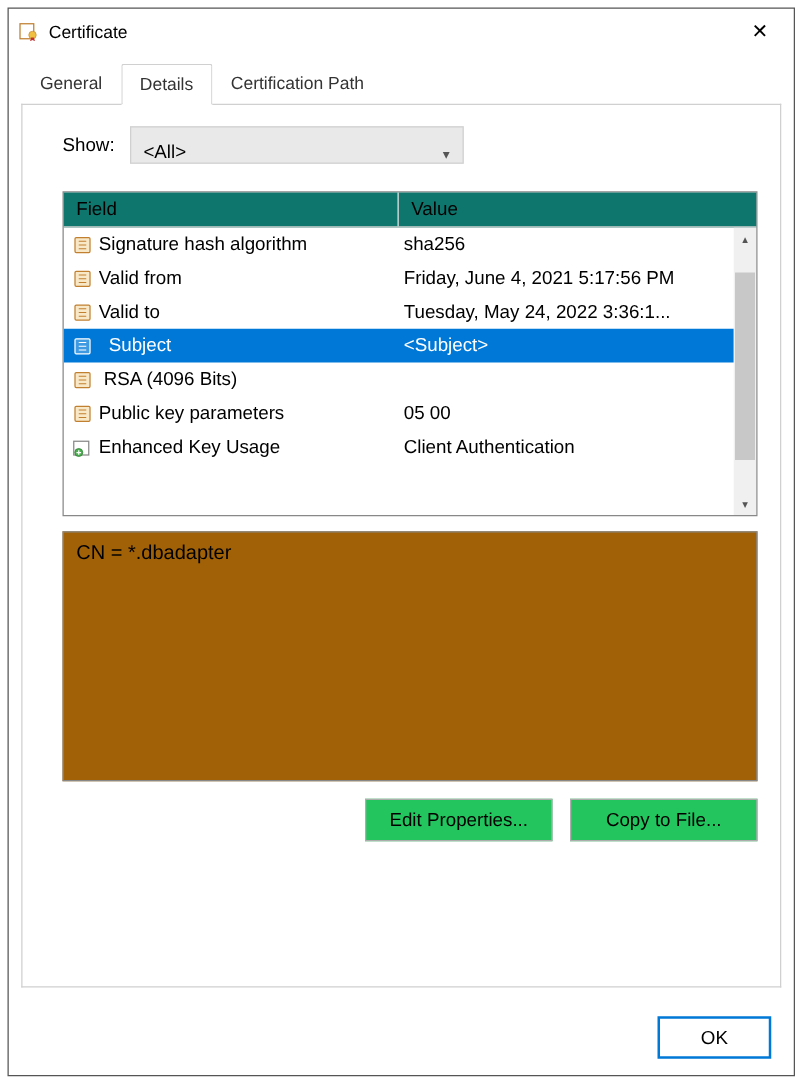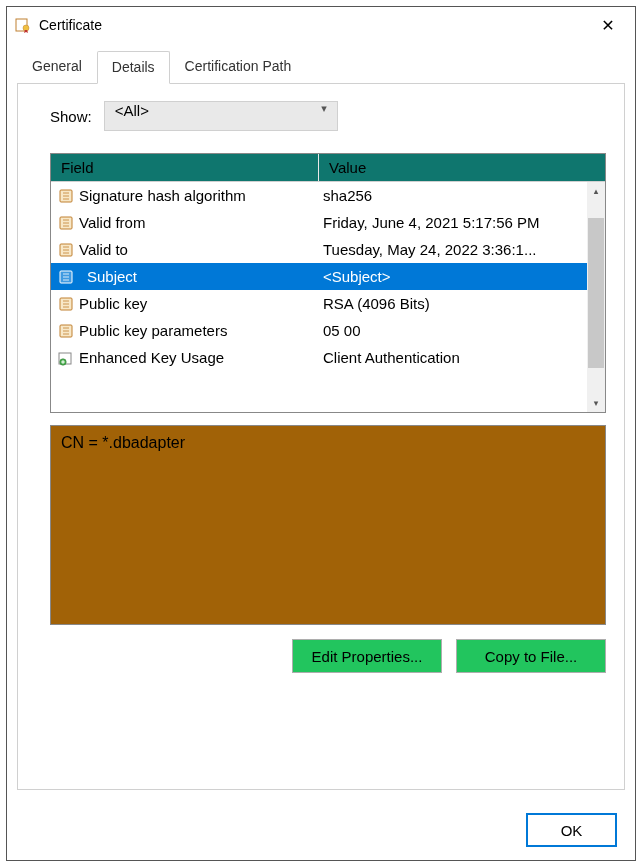--- a/index.html
+++ b/index.html
@@ -10,21 +10,21 @@
     .titlebar-icon svg { width: 16px; height: 16px; }
     .titlebar-title { font-size: 14px; flex: 1; color: #000; }
     .close-btn { width: 46px; height: 32px; display: flex; align-items: center; justify-content: center; font-size: 16px; color: #000; }
     .content { flex: 1; padding: 6px 10px 10px 10px; display: flex; flex-direction: column; }
     .tabs { display: flex; border-bottom: 1px solid #d0d0d0; position: relative; top: 1px; align-items: flex-end; }
     .tab { padding: 7px 14px 8px 14px; font-size: 14px; cursor: pointer; color: #333; border: 1px solid transparent; }
     .tab.active { border: 1px solid #d0d0d0; border-bottom: 1px solid #fff; background: #fff; border-top-left-radius: 2px; border-top-right-radius: 2px; margin-bottom: -1px; }
     .tab-body { flex: 1; border: 1px solid #d0d0d0; border-top: none; padding: 18px 18px 14px 32px; display: flex; flex-direction: column; background: #fff; }
     .show-row { display: flex; align-items: center; gap: 12px; margin-bottom: 22px; }
     .show-label { font-size: 15px; }
-    .show-select { width: 234px; height: 30px; background: #e9e9e9; border: 1px solid #d0d0d0; display: flex; align-items: flex-start; padding: 0 10px; font-size: 15px; }
+    .show-select { width: 267px; height: 30px; background: #e9e9e9; border: 1px solid #d0d0d0; display: flex; align-items: flex-end; padding: 0 10px; font-size: 15px; }
     .show-select .chev { margin-left: auto; font-size: 11px; color: #555; }
     .listbox { border: 1px solid #888; height: 260px; display: flex; flex-direction: column; }
     .list-headers { display: flex; border-bottom: 1px solid #d0d0d0; background: #0f766e; }
     .col-field { width: 268px; padding: 5px 10px; font-size: 15px; border-right: 1px solid #e8e8e8; }
     .col-value { flex: 1; padding: 5px 10px; font-size: 15px; }
     .list-scroll { flex: 1; overflow: hidden; position: relative; display: flex; }
     .rows { flex: 1; }
     .scrollbar { width: 18px; background: #f0f0f0; position: relative; }
     .scroll-up, .scroll-down { height: 18px; display: flex; align-items: center; justify-content: center; font-size: 9px; color: #555; }
     .scroll-thumb { position: absolute; top: 36px; left: 1px; right: 1px; height: 150px; background: #c8c8c8; }
@@ -134,21 +134,20 @@
               </div>
               <div class="row">
                 <span class="icon">
                   <svg width="16" height="16" viewBox="0 0 16 16">
                     <rect x="2" y="2" width="12" height="12" rx="1" fill="#f8e8c8" stroke="#c08030"></rect>
                     <line x1="5" y1="5" x2="11" y2="5" stroke="#c08030" stroke-width="0.8"></line>
                     <line x1="5" y1="8" x2="11" y2="8" stroke="#c08030" stroke-width="0.8"></line>
                     <line x1="5" y1="11" x2="11" y2="11" stroke="#c08030" stroke-width="0.8"></line>
                   </svg>
                 </span>
-                <span class="field">Public key</span>
                 <span class="value">RSA (4096 Bits)</span>
               </div>
               <div class="row">
                 <span class="icon">
                   <svg width="16" height="16" viewBox="0 0 16 16">
                     <rect x="2" y="2" width="12" height="12" rx="1" fill="#f8e8c8" stroke="#c08030"></rect>
                     <line x1="5" y1="5" x2="11" y2="5" stroke="#c08030" stroke-width="0.8"></line>
                     <line x1="5" y1="8" x2="11" y2="8" stroke="#c08030" stroke-width="0.8"></line>
                     <line x1="5" y1="11" x2="11" y2="11" stroke="#c08030" stroke-width="0.8"></line>
                   </svg>

